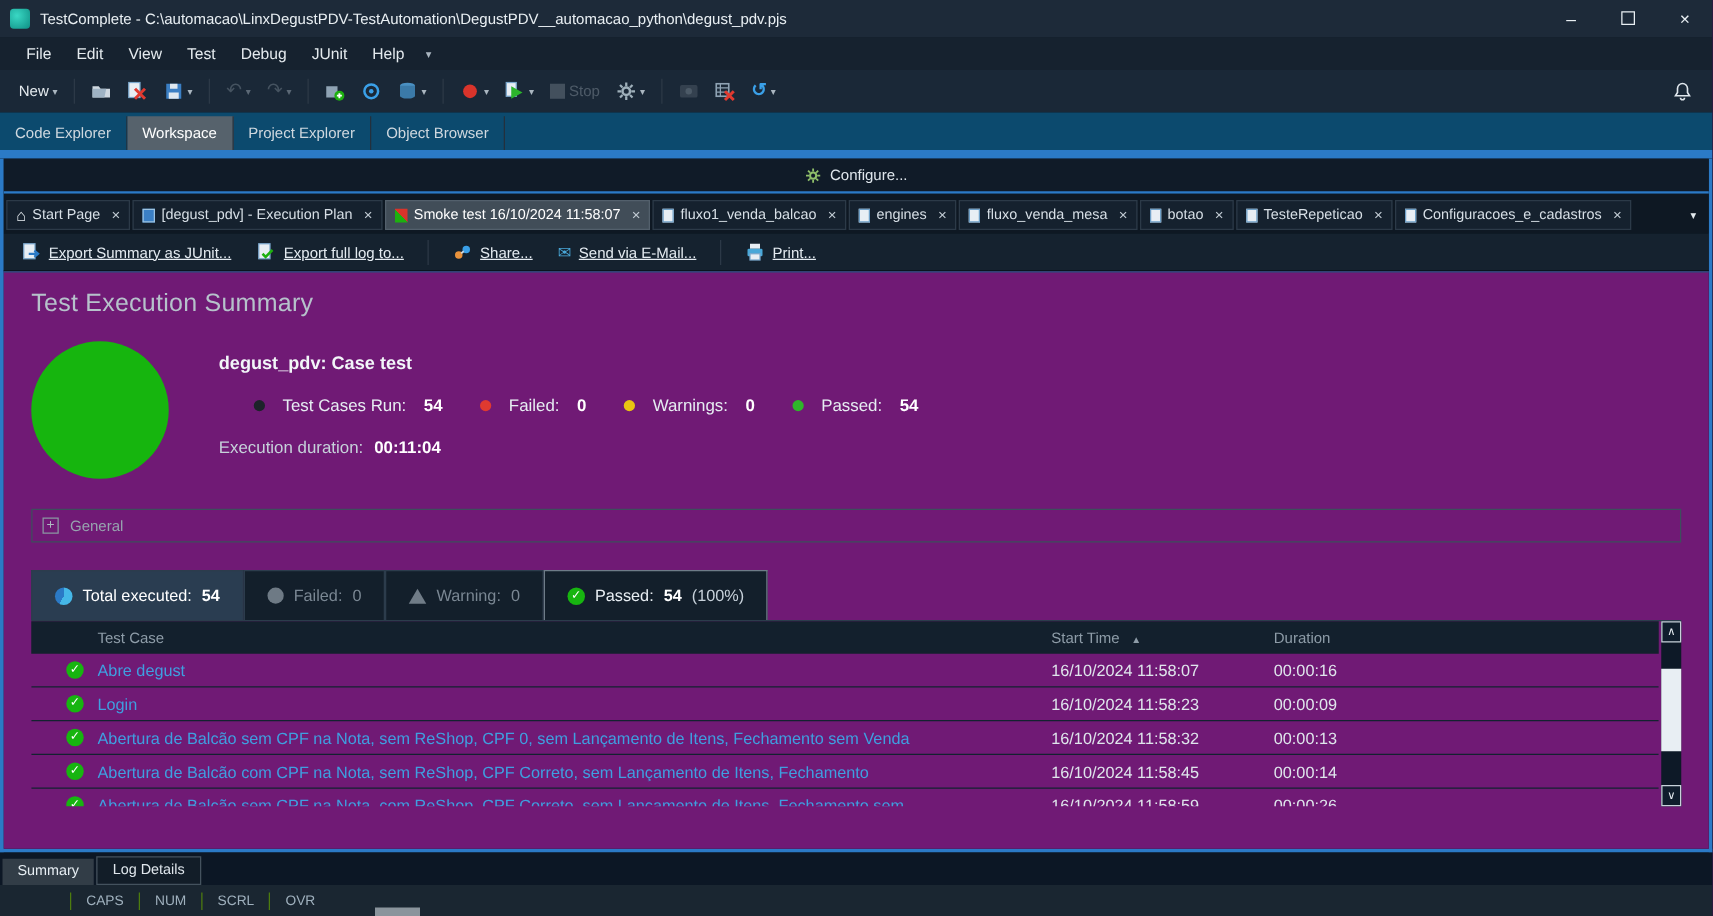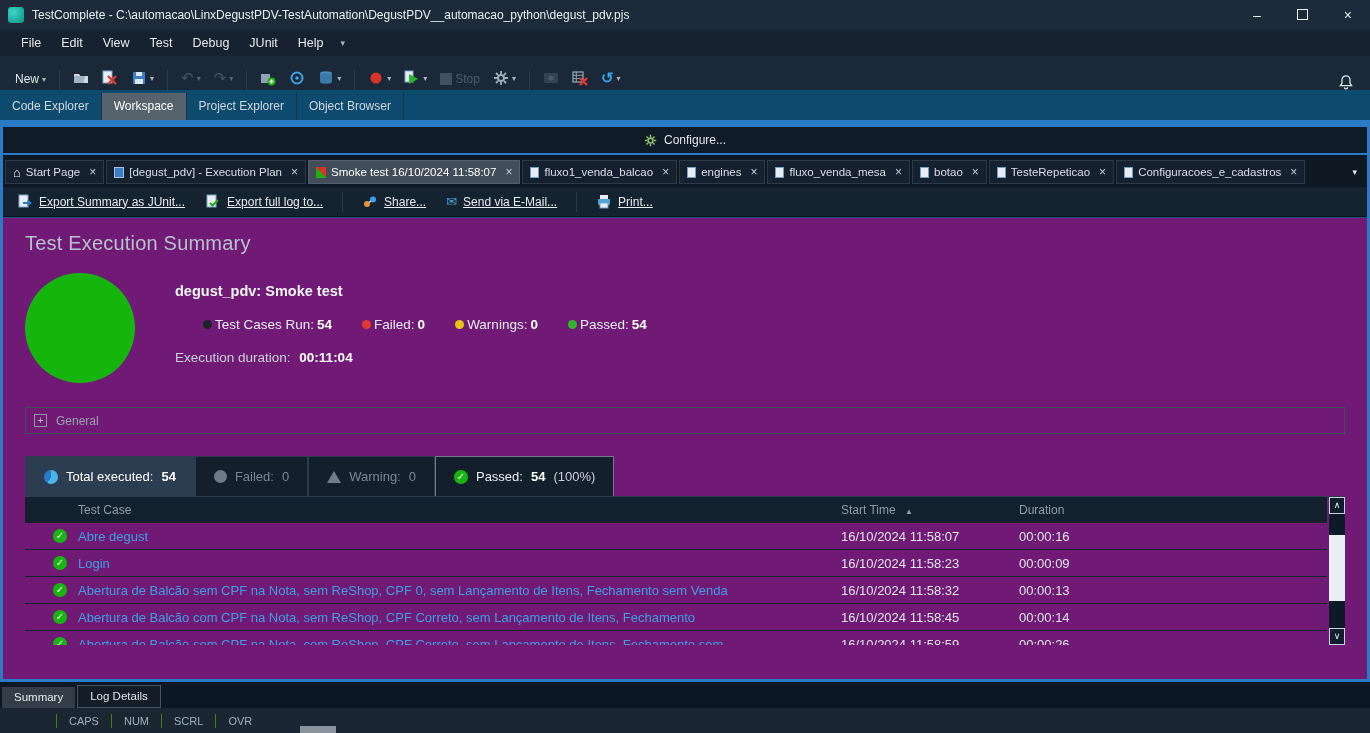--- a/index.html
+++ b/index.html
@@ -14,21 +14,21 @@
   .win-controls{margin-left:auto;display:flex;align-items:center;gap:36px;padding-right:10px}
   .win-btn{font-size:14px;color:#e9eff3;cursor:default;line-height:1}
   .maxi{width:11px;height:11px;border:1.5px solid #e9eff3;display:inline-block}
 
   
   .menubar{height:26px;background:#16222f;display:flex;align-items:center;padding-left:12px;gap:2px;flex:0 0 auto}
   .menu-item{font-size:12.5px;color:#e4eaee;padding:4px 9px}
   .menu-caret{font-size:9px;color:#aab6c0;padding:0 6px}
 
   
-  .toolbar{height:34px;background:#1a2837;display:flex;align-items:flex-end;padding:0 10px;gap:3px;flex:0 0 auto}
+  .toolbar{height:34px;background:#1a2837;display:flex;align-items:center;padding:0 10px;gap:3px;flex:0 0 auto}
   .tb{display:inline-flex;align-items:center;gap:3px;background:transparent;border:0;color:#e4eaee;
       font-family:inherit;font-size:12px;padding:4px 5px;border-radius:2px}
   .tb .caret{font-size:8px;color:#aab6c0}
   .tb.disabled{opacity:.45}
   .sep{width:1px;height:20px;background:#2c3947;margin:0 5px}
   .ic{width:16px;height:16px;display:inline-block;vertical-align:middle}
   .glyph-ic{font-size:15px;line-height:16px}
   .gray-g{color:#7a8792}
   .blue-g{color:#3aa0e8;font-weight:bold}
   .stop-sq{width:12px;height:12px;background:#76828d;display:inline-block}
@@ -71,21 +71,21 @@
   .env-g{font-size:13px;color:#49a7d8;line-height:1}
 
   
   .summary-panel{flex:1;min-height:0;background:#701a75;border-top:1px solid #24517c;padding:14px 22px 12px;overflow:hidden}
   .page-title{font-size:20px;font-weight:400;color:#b6c2cb;letter-spacing:.2px}
   .overview{display:flex;align-items:flex-start;gap:40px;margin-top:18px}
   .pie{width:110px;height:110px;border-radius:50%;background:#16b50e;flex:0 0 auto}
   .ov-info{padding-top:10px}
   .test-name{font-size:14.5px;font-weight:bold;color:#f2f6f9}
   .stats-row{display:flex;gap:30px;margin:18px 0 0 28px;font-size:13.5px;color:#e6edf2;align-items:center}
-  .stat{display:inline-flex;align-items:center;gap:3px}
+  .stat{display:inline-flex;align-items:center;gap:14px}
   .stat b{color:#ffffff}
   .dot{width:9px;height:9px;border-radius:50%;display:inline-block}
   .dot-run{background:#1d232a}
   .dot-fail{background:#e03a30}
   .dot-warn{background:#e8c412}
   .dot-pass{background:#2fb52a}
   .duration-row{margin-top:18px;font-size:13.5px;color:#c6d1da}
   .duration-row b{color:#ffffff;margin-left:5px}
 
   .general-box{margin-top:24px;height:27px;border:1px solid #3e4e5d;display:flex;align-items:center;padding-left:8px;gap:9px}
@@ -382,21 +382,21 @@
         <span class="albl">Print...</span>
       </button>
     </div>
 
     <section class="summary-panel">
       <h1 class="page-title">Test Execution Summary</h1>
 
       <div class="overview">
         <div class="pie"></div>
         <div class="ov-info">
-          <div class="test-name">degust_pdv: Smoke test</div>
+          <div class="test-name">degust_pdv: Case test</div>
           <div class="stats-row">
             <span class="stat">
               <span class="dot dot-run"></span>
               <span>Test Cases Run:</span>
               <b>54</b>
             </span>
             <span class="stat">
               <span class="dot dot-fail"></span>
               <span>Failed:</span>
               <b>0</b>

